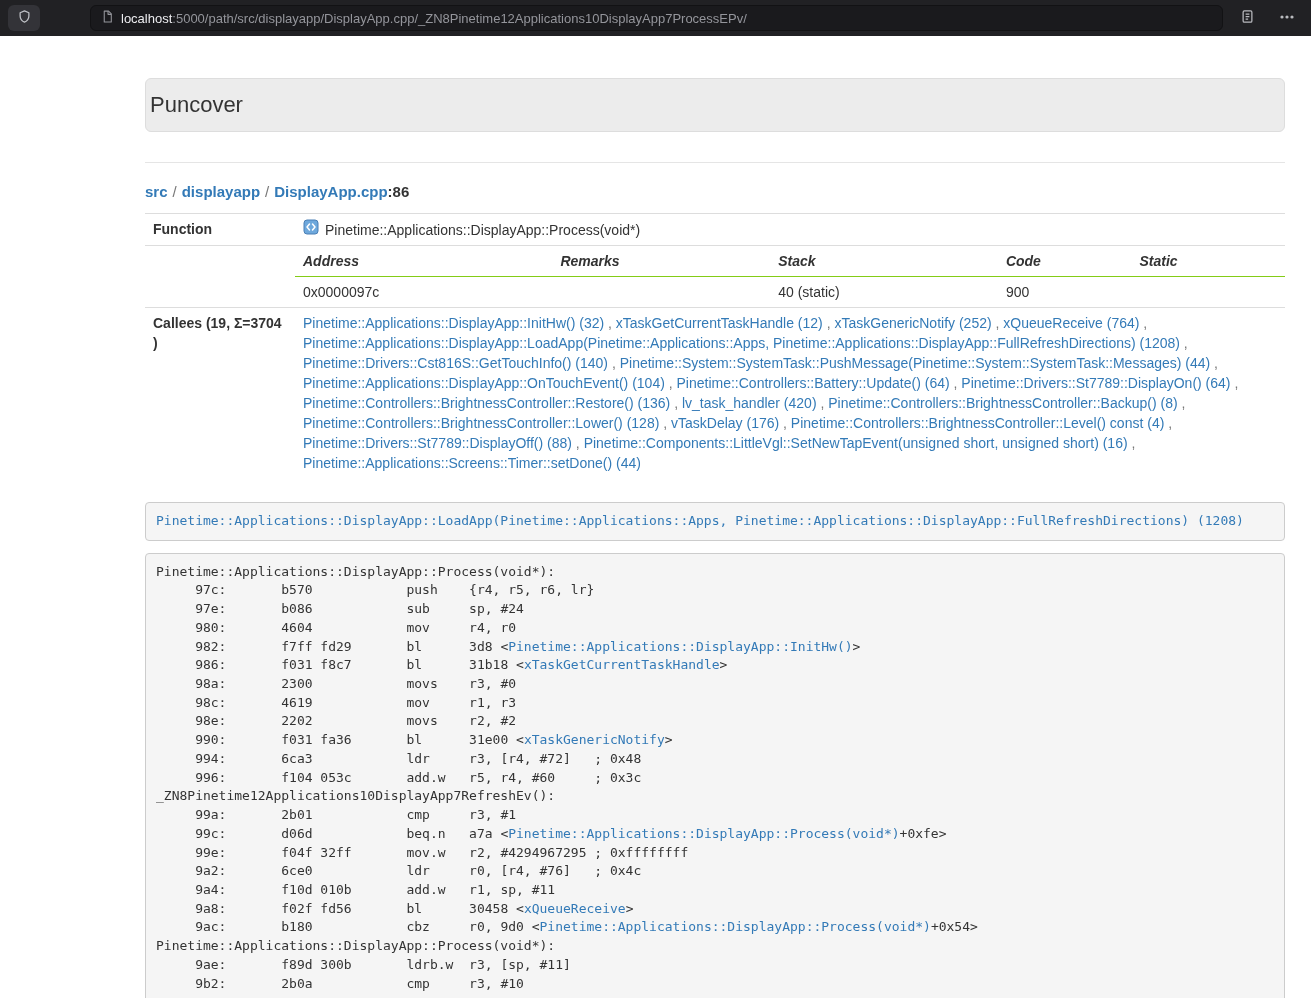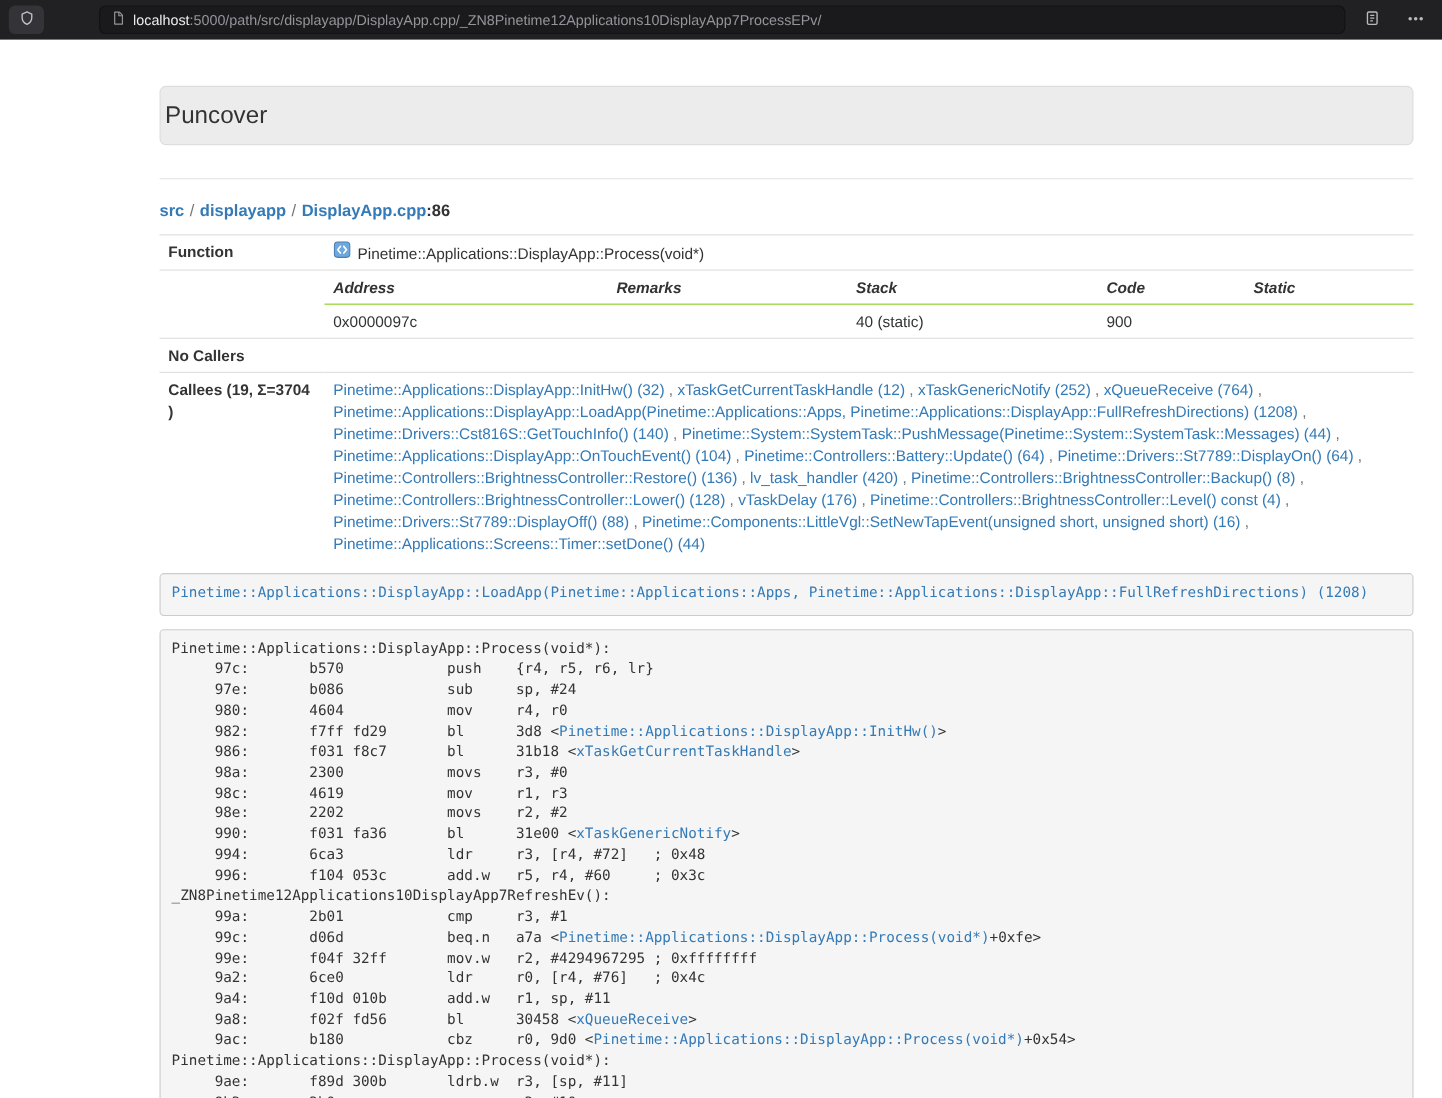--- a/index.html
+++ b/index.html
@@ -83,21 +83,21 @@
     margin: 0 0 13px 0;
     color: #333;
   }
   .bc-sep { color: #777; font-weight: normal; margin: 0 5px; }
   .bc-line-no { color: #333; }
 
   
   table.info-table {
     width: 100%;
     border-collapse: collapse;
-    margin-bottom: 12px;
+    margin-bottom: 24px;
   }
   table.info-table > tbody > tr > th,
   table.info-table > tbody > tr > td {
     border-top: 1px solid #dddddd;
     padding: 5px 8px;
     text-align: left;
     vertical-align: top;
     line-height: 20px;
   }
   table.info-table > tbody > tr > th {
@@ -230,24 +230,20 @@
                 <td></td>
                 <td>40 (static)</td>
                 <td>900</td>
                 <td></td>
               </tr>
             </tbody>
           </table>
         </td>
       </tr>
       <tr>
-        <th>No Callers</th>
-        <td></td>
-      </tr>
-      <tr>
         <th>Callees (19, Σ=3704 )</th>
         <td><a href="#">Pinetime::Applications::DisplayApp::InitHw() (32)</a><span class="sep"> , </span><a href="#">xTaskGetCurrentTaskHandle (12)</a><span class="sep"> , </span><a href="#">xTaskGenericNotify (252)</a><span class="sep"> , </span><a href="#">xQueueReceive (764)</a><span class="sep"> , </span><a href="#">Pinetime::Applications::DisplayApp::LoadApp(Pinetime::Applications::Apps, Pinetime::Applications::DisplayApp::FullRefreshDirections) (1208)</a><span class="sep"> , </span><a href="#">Pinetime::Drivers::Cst816S::GetTouchInfo() (140)</a><span class="sep"> , </span><a href="#">Pinetime::System::SystemTask::PushMessage(Pinetime::System::SystemTask::Messages) (44)</a><span class="sep"> , </span><a href="#">Pinetime::Applications::DisplayApp::OnTouchEvent() (104)</a><span class="sep"> , </span><a href="#">Pinetime::Controllers::Battery::Update() (64)</a><span class="sep"> , </span><a href="#">Pinetime::Drivers::St7789::DisplayOn() (64)</a><span class="sep"> , </span><a href="#">Pinetime::Controllers::BrightnessController::Restore() (136)</a><span class="sep"> , </span><a href="#">lv_task_handler (420)</a><span class="sep"> , </span><a href="#">Pinetime::Controllers::BrightnessController::Backup() (8)</a><span class="sep"> , </span><a href="#">Pinetime::Controllers::BrightnessController::Lower() (128)</a><span class="sep"> , </span><a href="#">vTaskDelay (176)</a><span class="sep"> , </span><a href="#">Pinetime::Controllers::BrightnessController::Level() const (4)</a><span class="sep"> , </span><a href="#">Pinetime::Drivers::St7789::DisplayOff() (88)</a><span class="sep"> , </span><a href="#">Pinetime::Components::LittleVgl::SetNewTapEvent(unsigned short, unsigned short) (16)</a><span class="sep"> , </span><a href="#">Pinetime::Applications::Screens::Timer::setDone() (44)</a></td>
       </tr>
     </tbody>
   </table>
 
   <pre class="code-box"><a href="#">Pinetime::Applications::DisplayApp::LoadApp(Pinetime::Applications::Apps, Pinetime::Applications::DisplayApp::FullRefreshDirections) (1208)</a></pre>
 
   <pre class="code-box">Pinetime::Applications::DisplayApp::Process(void*):
      97c:	b570      	push	{r4, r5, r6, lr}

